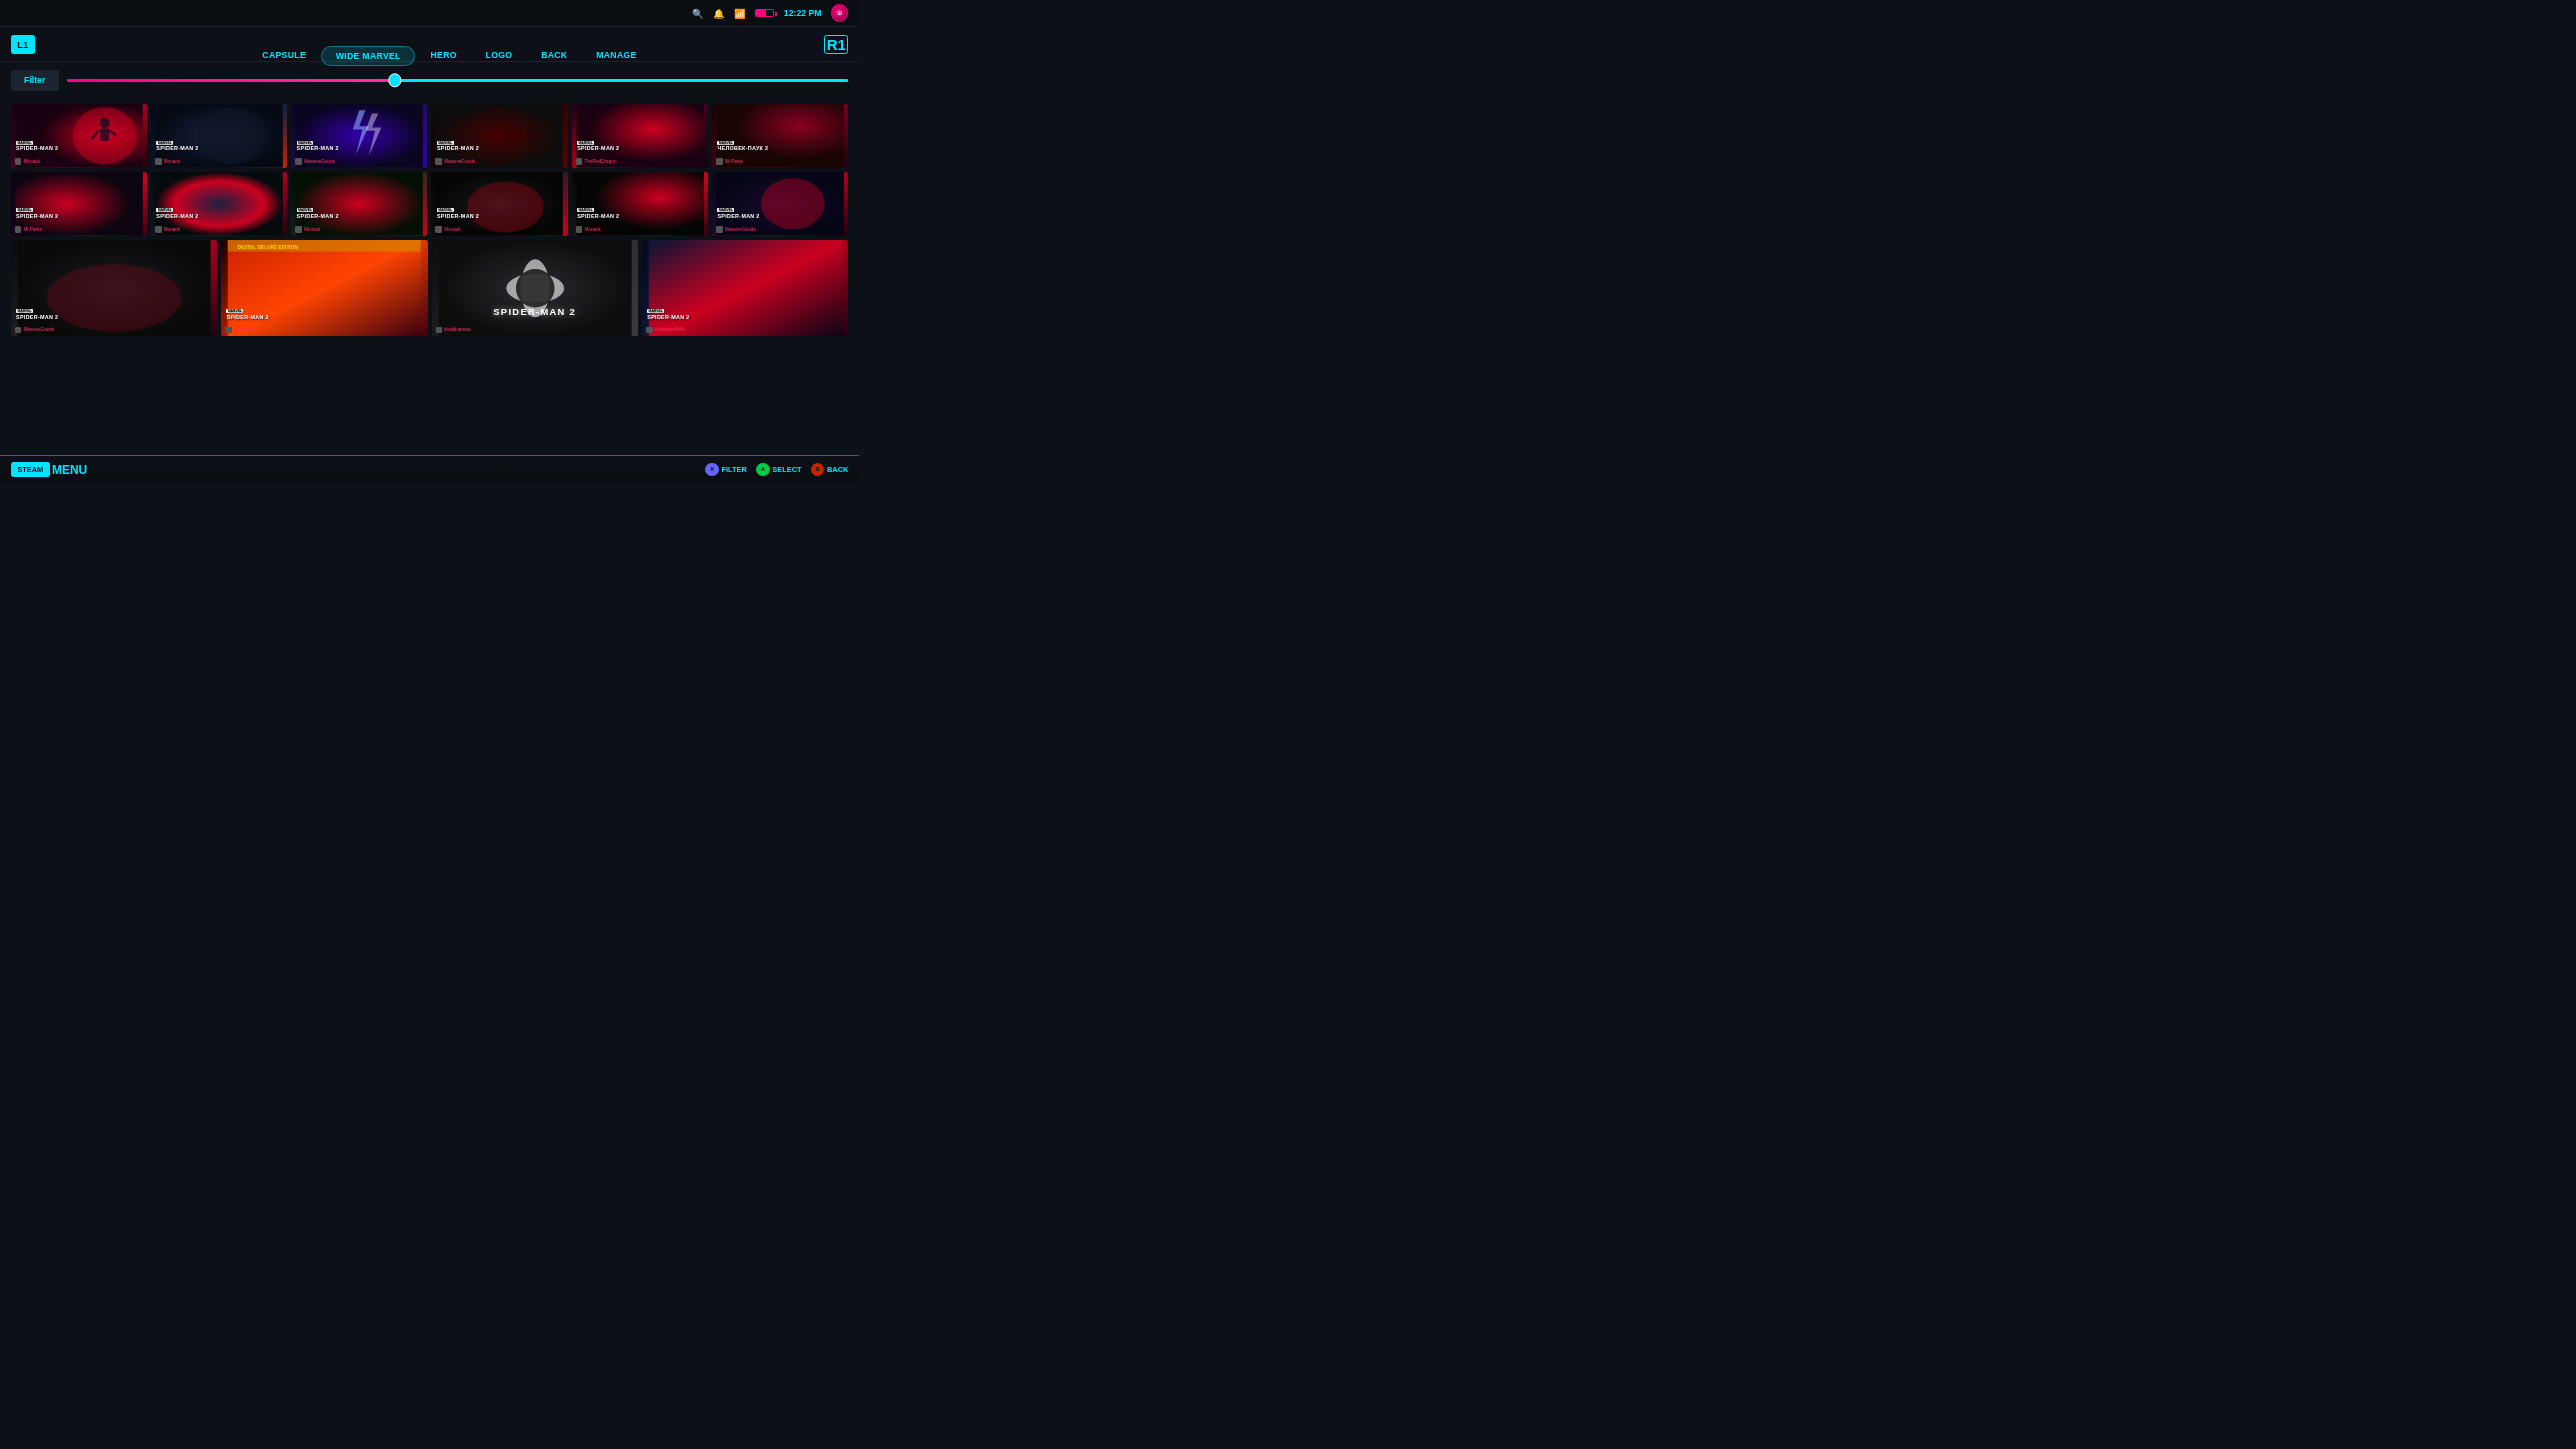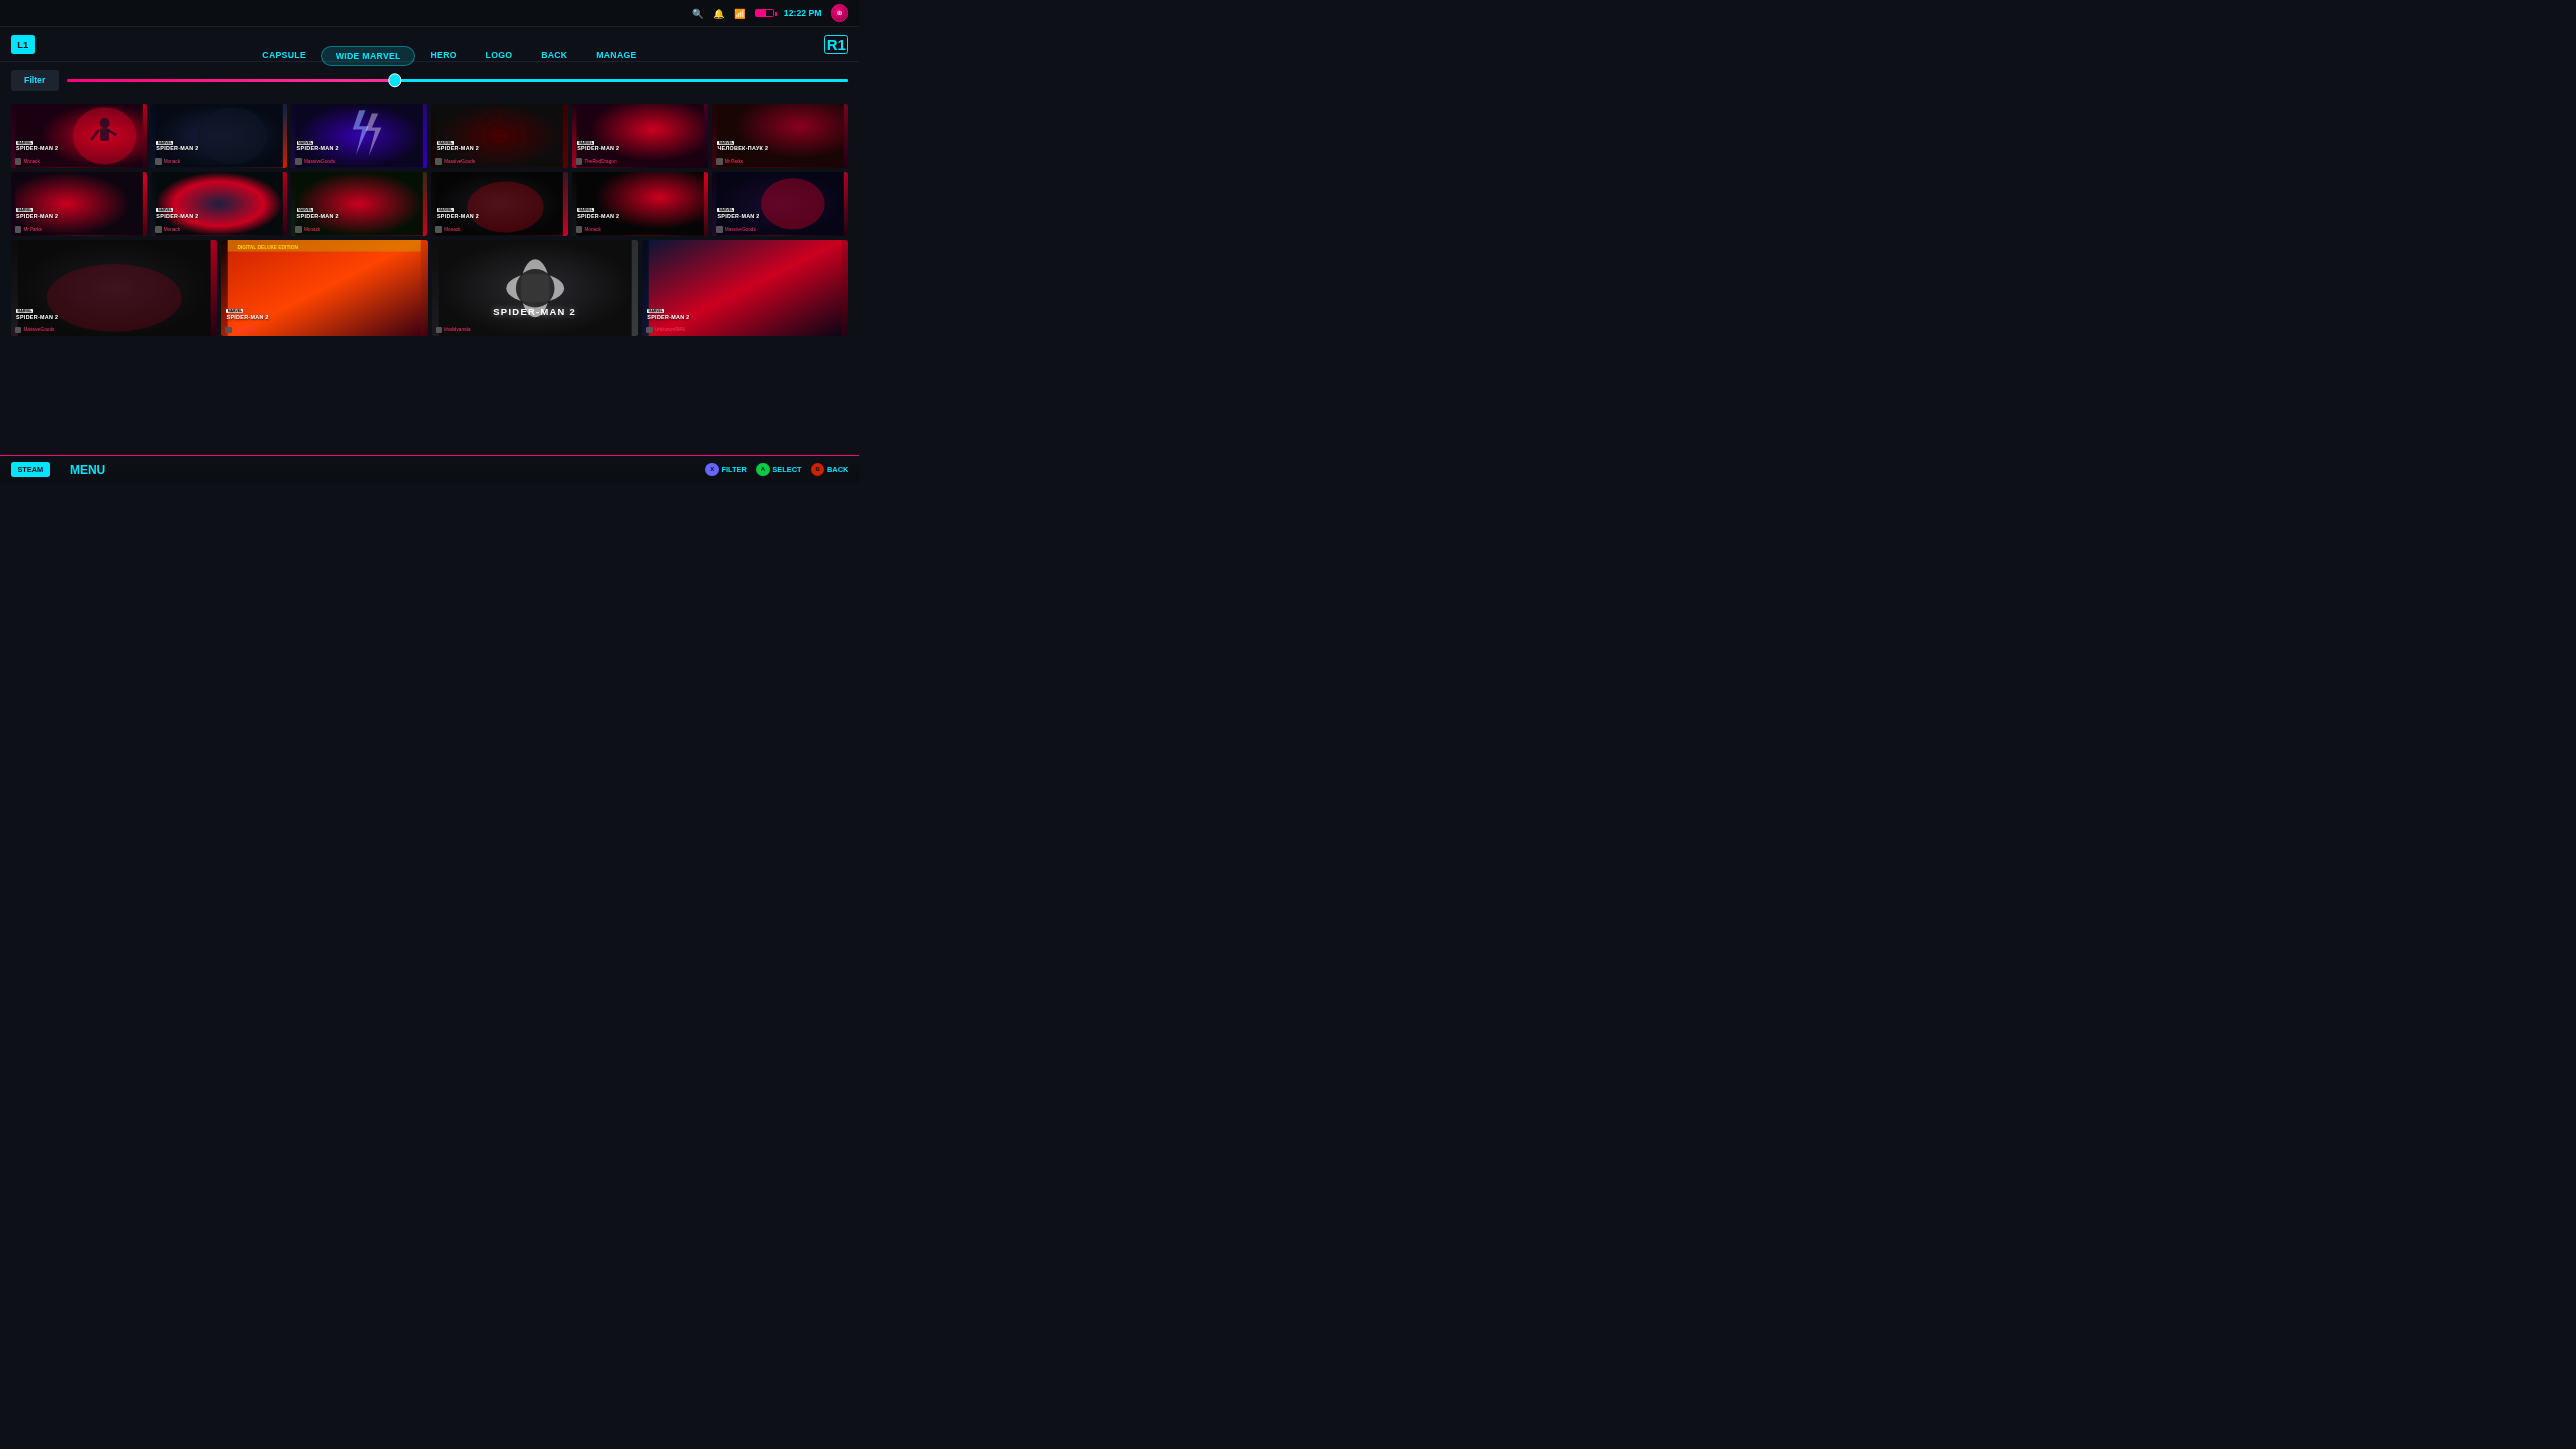--- a/index.html
+++ b/index.html
@@ -283,21 +283,21 @@
       border-top: 1.3px solid #ff007f;
       display: flex;
       align-items: center;
       padding: 0 10.7px;
       justify-content: space-between;
     }
 
     .bottom-left {
       display: flex;
       align-items: center;
-      gap: 20px;
+      gap: 2px;
     }
 
     .steam-btn {
       background: #00e5ff;
       color: #0d1117;
       font-weight: bold;
       font-size: 7.4px;
       padding: 2.7px 6.7px;
       border-radius: 2.7px;
       cursor: pointer;

